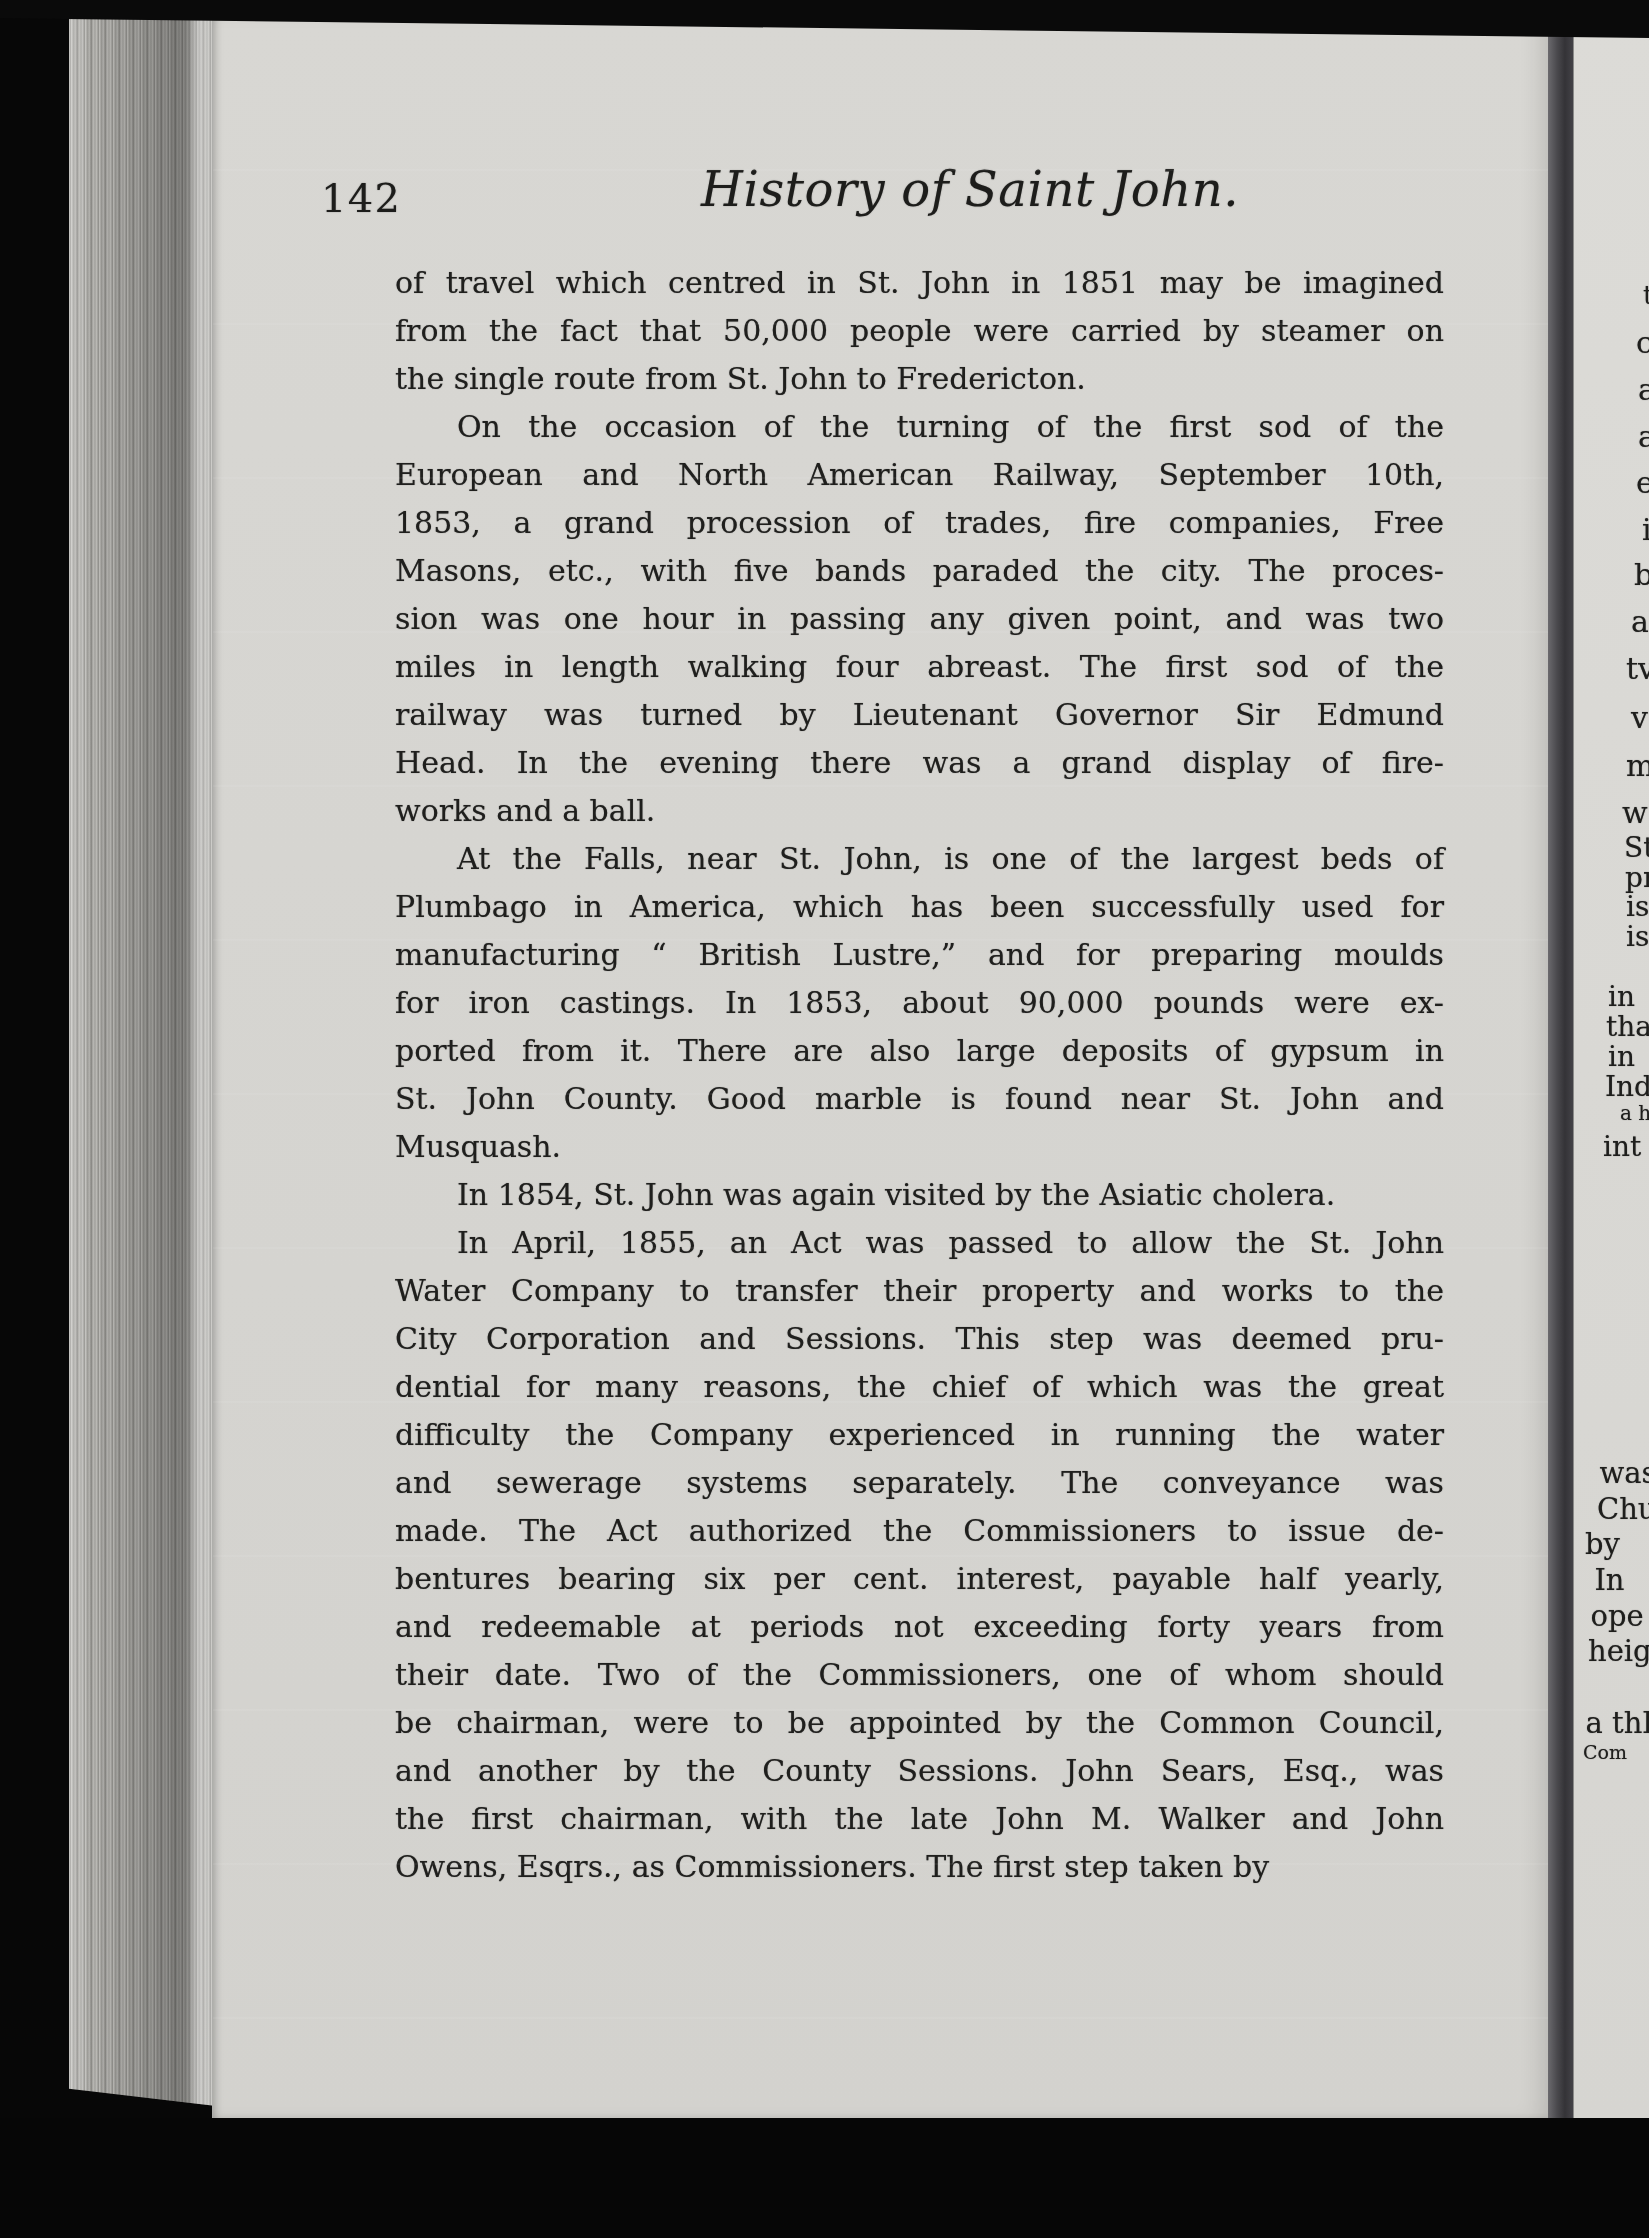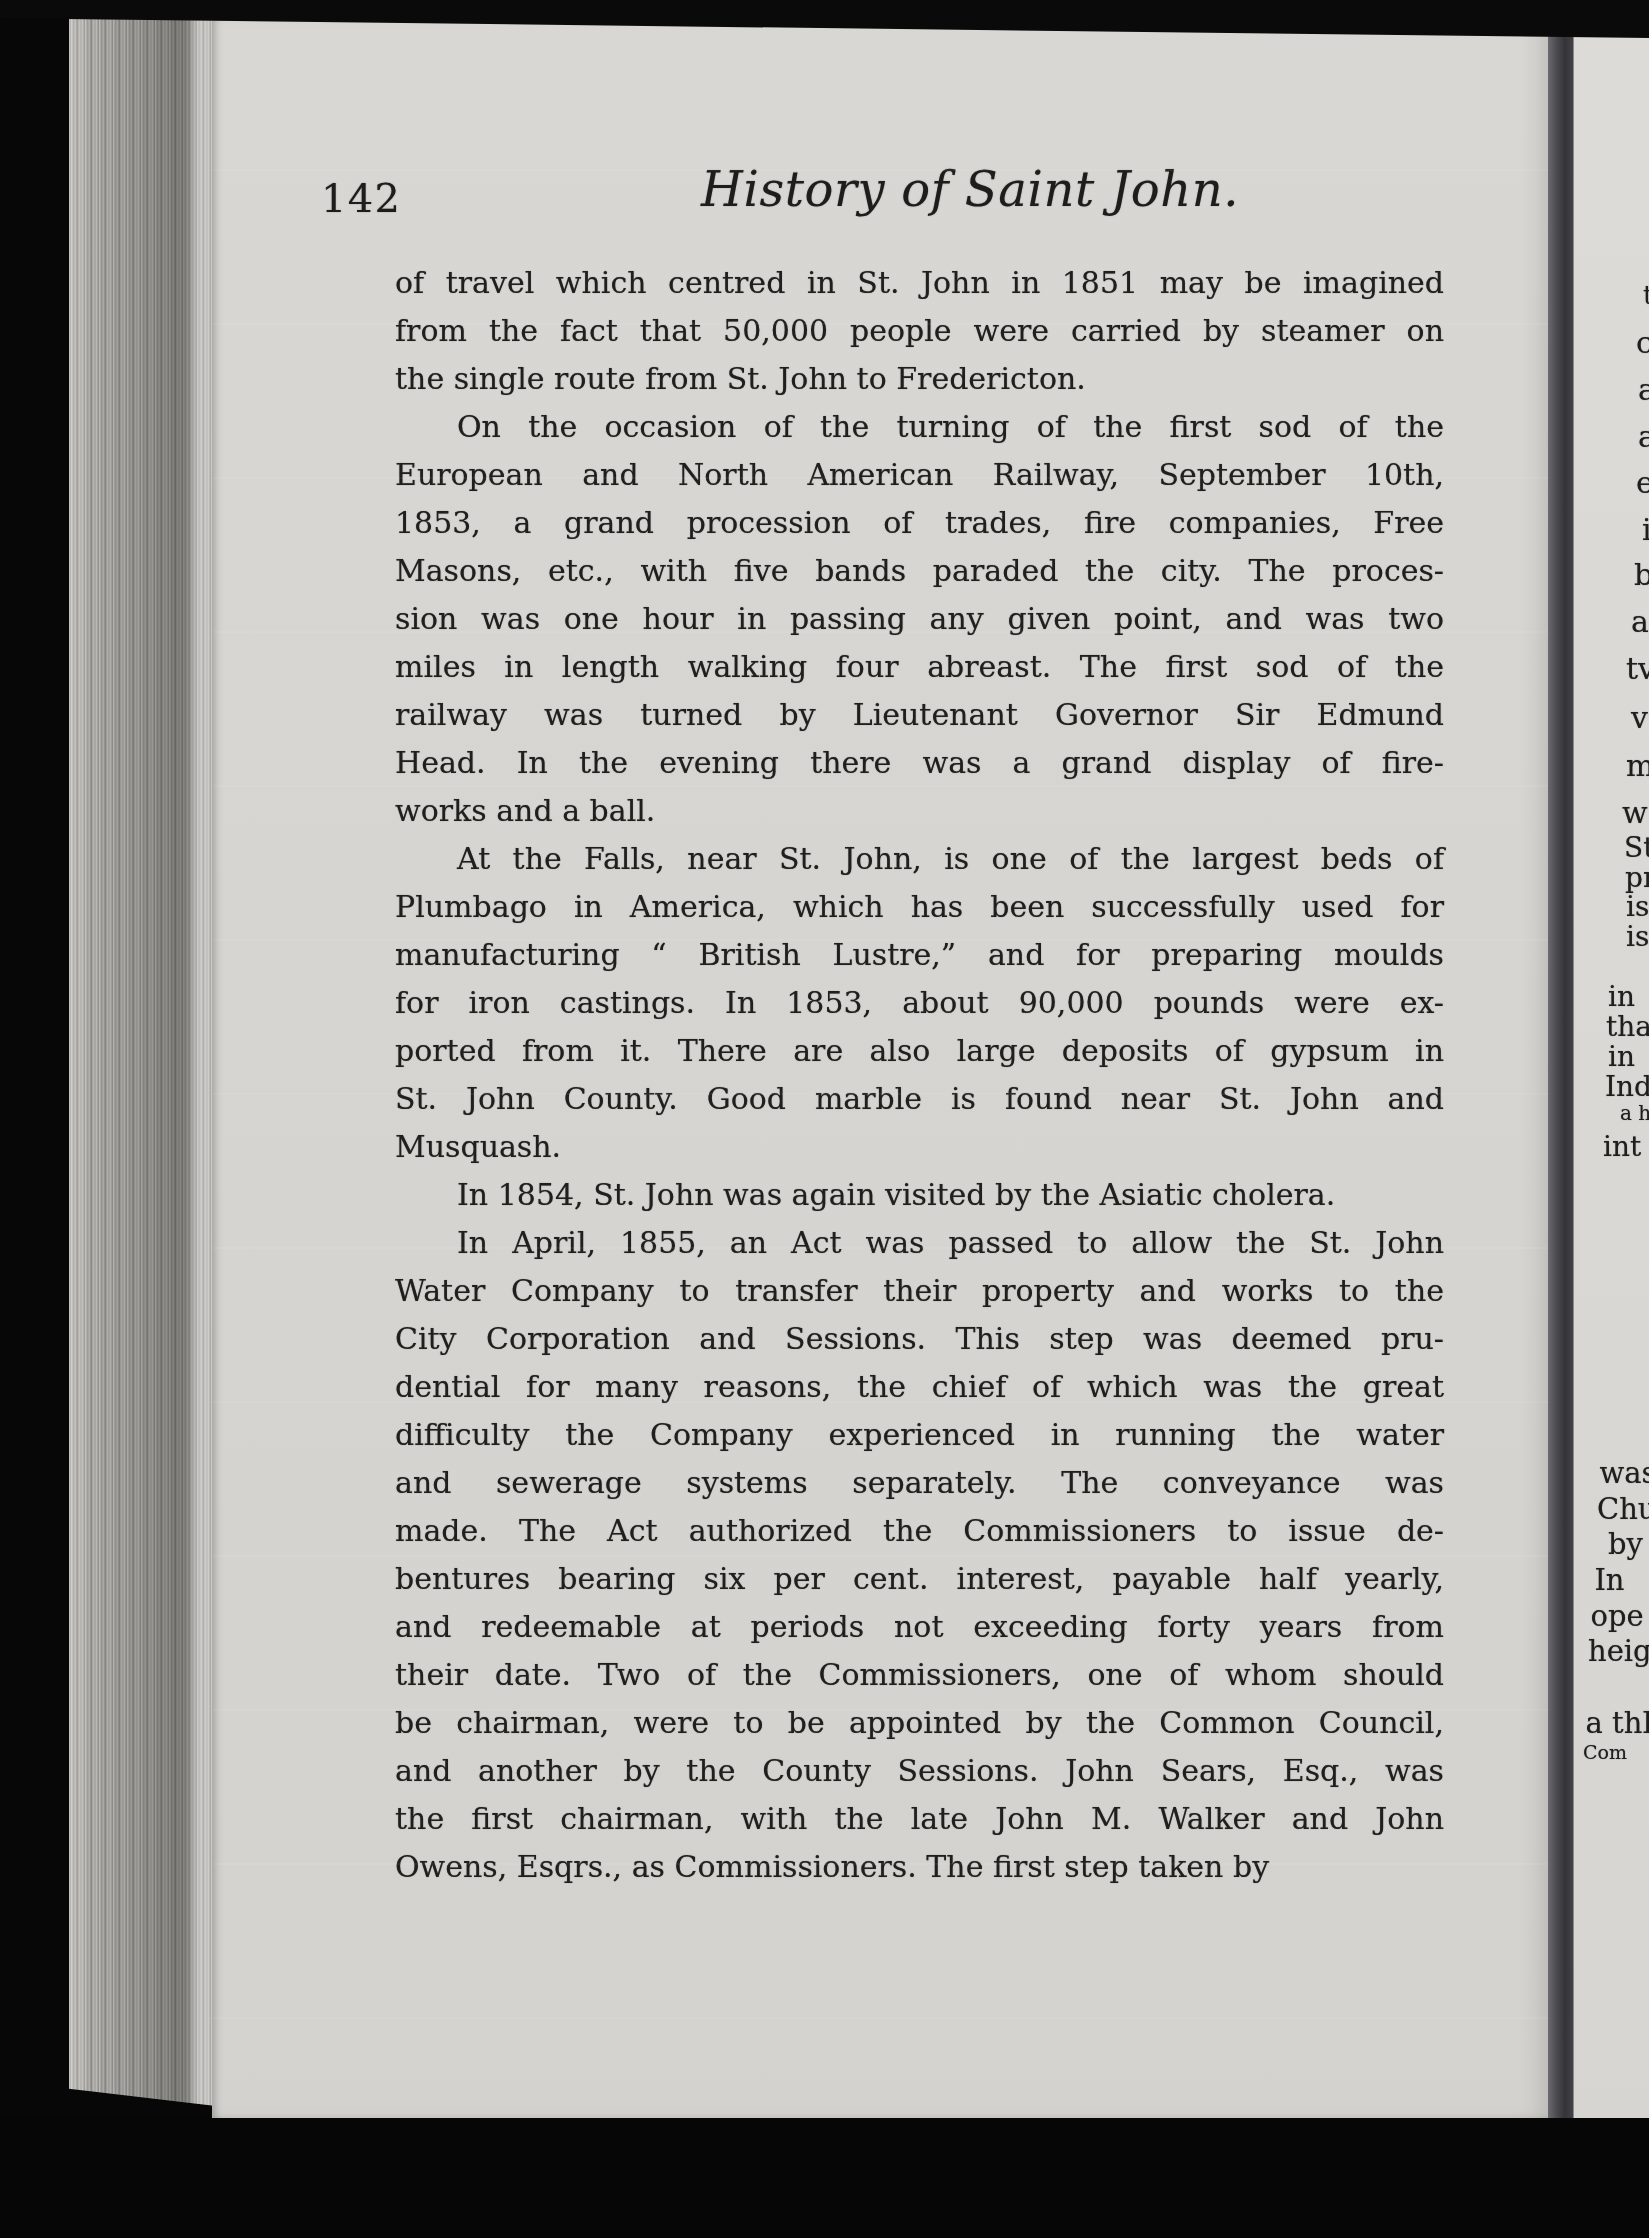--- a/index.html
+++ b/index.html
@@ -159,21 +159,21 @@
       <span class="fragment" style="left: 52px; top: 876px; font-size: 28px;">is</span>
       <span class="fragment" style="left: 52px; top: 906px; font-size: 28px;">is</span>
       <span class="fragment" style="left: 34px; top: 966px; font-size: 28px;">in</span>
       <span class="fragment" style="left: 32px; top: 996px; font-size: 28px;">tha</span>
       <span class="fragment" style="left: 34px; top: 1026px; font-size: 28px;">in</span>
       <span class="fragment" style="left: 31px; top: 1056px; font-size: 28px;">Ind</span>
       <span class="fragment" style="left: 46px; top: 1086px; font-size: 20px;">a h</span>
       <span class="fragment" style="left: 29px; top: 1116px; font-size: 28px;">int</span>
       <span class="fragment" style="left: 25.5px; top: 1442px; font-size: 29px;">was</span>
       <span class="fragment" style="left: 23px; top: 1478px; font-size: 29px;">Chu</span>
-      <span class="fragment" style="left: 34px; top: 1513px; font-size: 29px;">by</span>
+      <span class="fragment" style="left: 11px; top: 1513px; font-size: 29px;">by</span>
       <span class="fragment" style="left: 20.4px; top: 1549px; font-size: 29px;">In</span>
       <span class="fragment" style="left: 16.6px; top: 1585px; font-size: 29px;">ope</span>
       <span class="fragment" style="left: 14px; top: 1620px; font-size: 29px;">heig</span>
       <span class="fragment" style="left: 11.5px; top: 1656px; font-size: 29px; margin-top: 36px;">a th</span>
       <span class="fragment" style="left: 68px; top: 1692px; font-size: 29px;">I</span>
       <span class="fragment" style="left: 9px; top: 1726px; font-size: 19px;">Com</span>
     </div>
 
   <div class="top-black"></div>
   <div class="bottom-black"></div>

